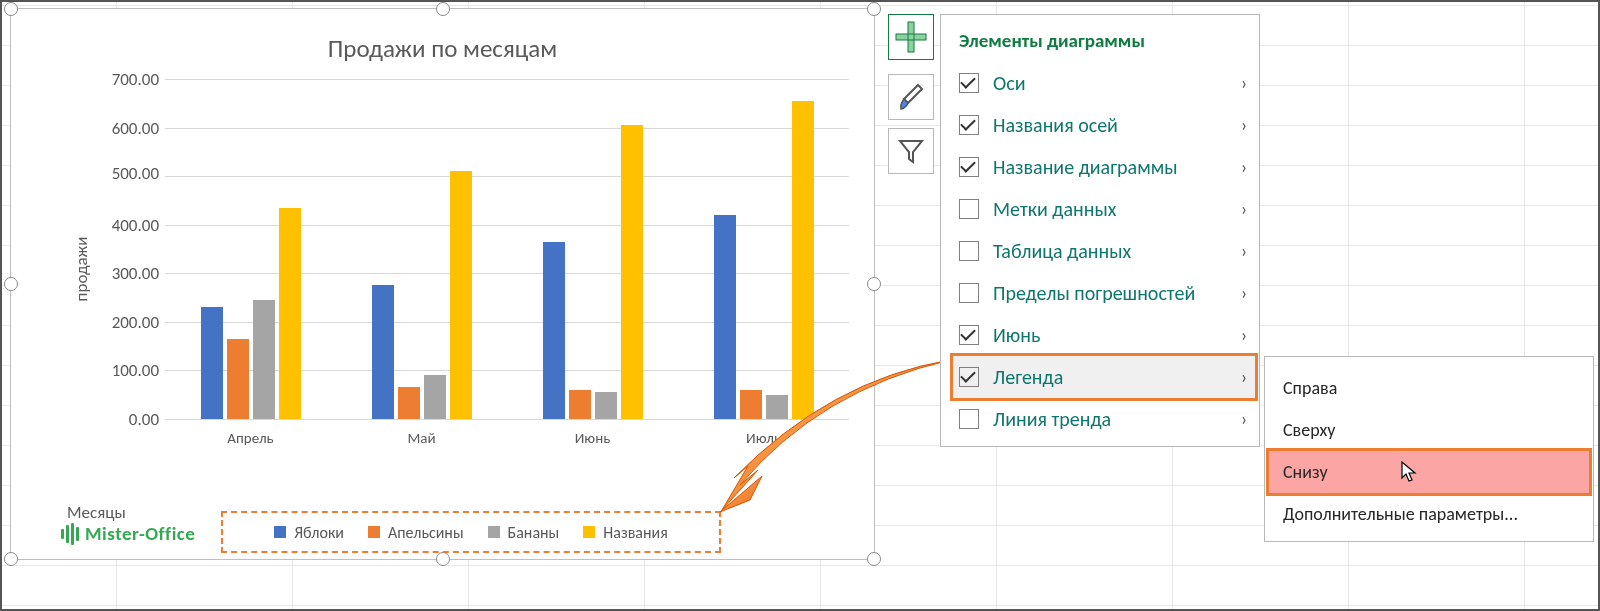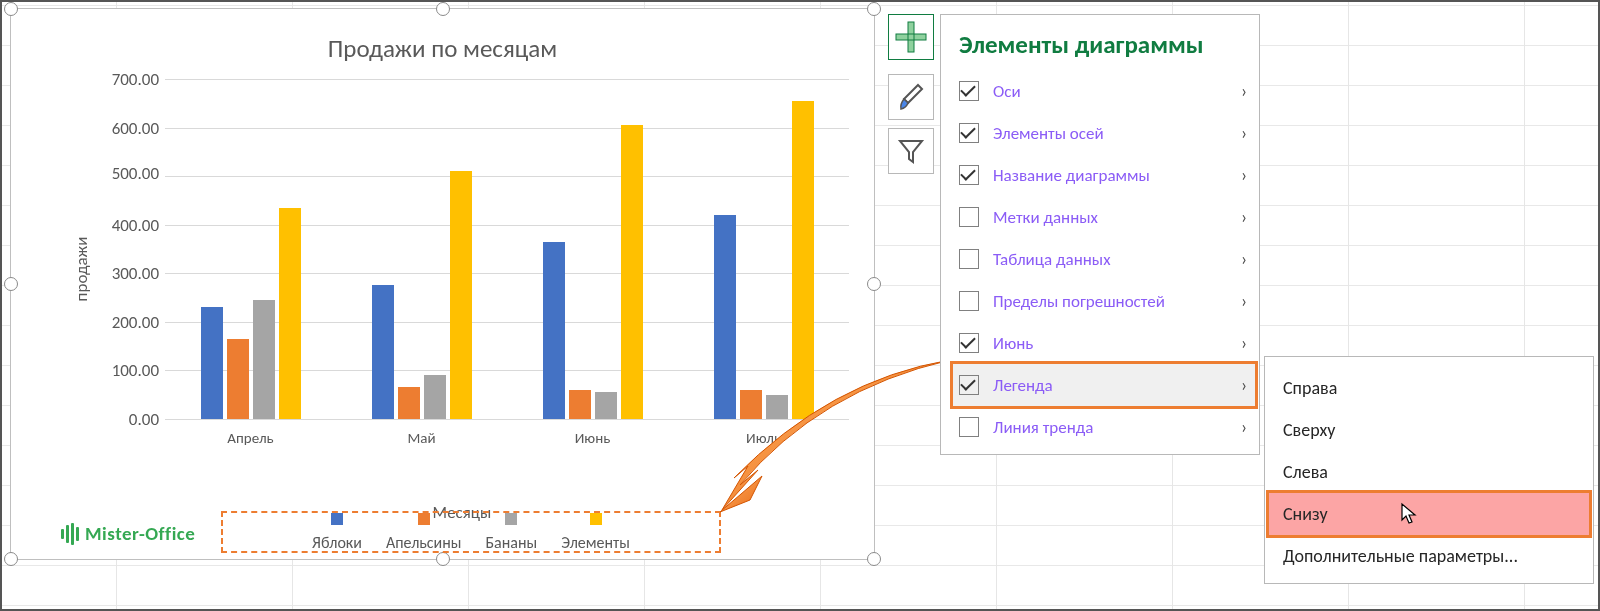--- a/index.html
+++ b/index.html
@@ -100,37 +100,37 @@
   }
   .bar {
     position: absolute;
     bottom: 0;
     width: 22px;
   }
   .x-axis-label {
     position: absolute;
     left: 0; right: 0;
     bottom: -64px;
-    text-align: center;
+    text-align: left;
     font-size: 17px;
     color: #595959;
   }
   .legend-box {
     position: absolute;
     left: 210px; bottom: 6px;
     width: 500px; height: 42px;
     border: 2.5px dashed #ed7d31;
     display: flex;
     align-items: center;
     justify-content: center;
     gap: 24px;
   }
   .legend-item {
     display: flex; align-items: center; gap: 8px;
-    font-size: 16px; color: #595959; flex-direction: column;
+    font-size: 16px; color: #595959;
   }
   .legend-swatch { width: 12px; height: 12px; }
   .watermark {
     position: absolute;
     left: 50px; bottom: 14px;
     display: flex; align-items: center; gap: 6px;
     font-size: 19px; font-weight: 700;
     color: #35a853; letter-spacing: 0.5px;
   }
   .wm-icon { display: flex; gap: 2px; align-items: center; height:22px;}
@@ -159,21 +159,21 @@
   
   .flyout {
     position: absolute;
     left: 940px; top: 14px;
     width: 320px;
     background: #fff;
     border: 1px solid #b8b8b8;
     padding: 10px 4px 6px 12px;
   }
   .flyout-title {
-    font-size: 25px;
+    font-size: 19px;
     font-weight: 700;
     color: #107c41;
     padding: 4px 0 10px 6px;
   }
   .fly-row {
     display: flex; align-items: center;
     height: 42px;
     padding: 0 6px;
     position: relative;
   }
@@ -186,21 +186,21 @@
   }
   .fly-check.checked::after {
     content: "";
     position: absolute;
     left: 4px; top: 0px;
     width: 6px; height: 12px;
     border-right: 2px solid #333;
     border-bottom: 2px solid #333;
     transform: rotate(45deg);
   }
-  .fly-label { flex: 1; font-size: 17px; color: #8b5cf6; }
+  .fly-label { flex: 1; font-size: 20px; color: #0f766e; }
   .fly-arrow {
     font-size: 18px; color: #4d4d4d;
     padding-right: 2px;
   }
   .fly-row.selected {
     outline: 3px solid #ed7d31;
     background: #f0f0f0;
     z-index: 2;
   }
 
@@ -322,21 +322,21 @@
       <div class="legend-item">
         <span class="legend-swatch" style="background: rgb(237, 125, 49);"></span>
         <span>Апельсины</span>
       </div>
       <div class="legend-item">
         <span class="legend-swatch" style="background: rgb(165, 165, 165);"></span>
         <span>Бананы</span>
       </div>
       <div class="legend-item">
         <span class="legend-swatch" style="background: rgb(255, 192, 0);"></span>
-        <span>Элементы</span>
+        <span>Названия</span>
       </div>
     </div>
 </div>
 
 <svg class="arrow-svg" viewBox="0 0 270 170">
   <defs>
     <linearGradient id="ag" x1="0" y1="0" x2="1" y2="1">
       <stop offset="0" stop-color="#ffb060"></stop>
         <stop offset="1" stop-color="#e96a17"></stop>
     </linearGradient>
@@ -368,21 +368,21 @@
 <div class="flyout">
   <div class="flyout-title">Элементы диаграммы</div>
   <div id="flyitems">
       <div class="fly-row hoverable">
         <span class="fly-check checked"></span>
         <span class="fly-label">Оси</span>
         <span class="fly-arrow">›</span>
       </div>
       <div class="fly-row hoverable">
         <span class="fly-check checked"></span>
-        <span class="fly-label">Элементы осей</span>
+        <span class="fly-label">Названия осей</span>
         <span class="fly-arrow">›</span>
       </div>
       <div class="fly-row hoverable">
         <span class="fly-check checked"></span>
         <span class="fly-label">Название диаграммы</span>
         <span class="fly-arrow">›</span>
       </div>
       <div class="fly-row hoverable">
         <span class="fly-check"></span>
         <span class="fly-label">Метки данных</span>
@@ -416,23 +416,20 @@
     </div>
 </div>
 
 <div class="subflyout">
   <div id="subitems">
       <div class="sub-row">
         <span>Справа</span>
       </div>
       <div class="sub-row">
         <span>Сверху</span>
-      </div>
-      <div class="sub-row">
-        <span>Слева</span>
       </div>
       <div class="sub-row selected">
         <span>Снизу</span>
         <svg width="20" height="24" class="cursor-svg">
           <path d="M2 2 L2 18 L6 14 L9 21 L12 20 L9 13 L15 13 Z" fill="#fff" stroke="#000" stroke-width="1.2"></path>
         </svg>
       </div>
       <div class="sub-row">
         <span>Дополнительные параметры...</span>
       </div>

